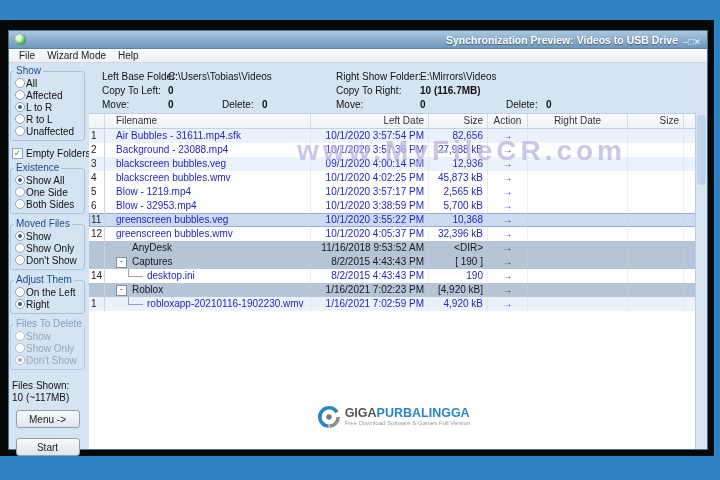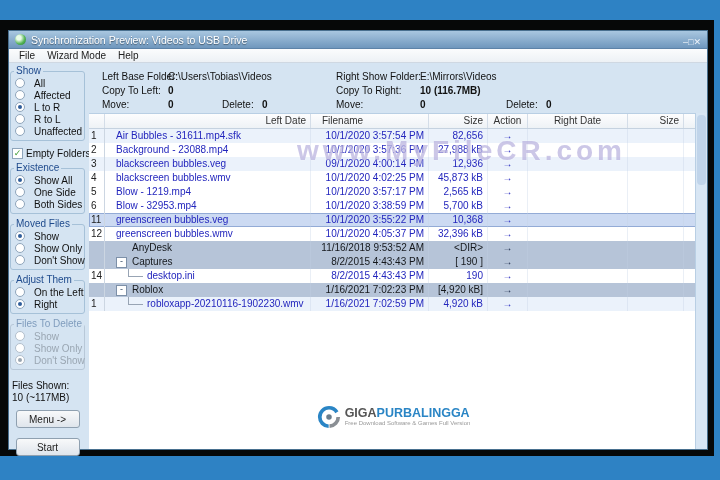--- a/index.html
+++ b/index.html
@@ -7,37 +7,37 @@
          font-family:"Liberation Sans","DejaVu Sans",sans-serif;-webkit-font-smoothing:antialiased;}
   .desktop{position:absolute;left:0;top:20px;width:714px;height:436px;background:#060808;}
   .window{position:absolute;left:8px;top:30px;width:700px;height:420px;background:#d5e4f2;
           border:1px solid #49708f;box-sizing:border-box;}
   
   .titlebar{position:absolute;left:0;top:0;right:0;height:18px;
             background:linear-gradient(#a9c7e0,#6f97bd);display:flex;align-items:center;
             padding:0 6px;gap:5px;box-sizing:border-box;border-bottom:1px solid #5d83a8;}
   .app-icon{width:11px;height:11px;border-radius:50%;flex:none;
             background:radial-gradient(circle at 35% 35%,#eafbe8 22%,#57b657 58%,#1e7e2e 95%);}
-  .title{color:#fff;font-size:10.5px;font-weight:normal;text-shadow:0 1px 1px rgba(0,0,0,.45);
-         flex:1;white-space:nowrap;overflow:hidden;}
+  .title{color:#fff;font-size:10.5px;font-weight:bold;text-shadow:0 1px 1px rgba(0,0,0,.45);
+         flex:1;white-space:nowrap;overflow:hidden;text-align:right;}
   .wbtn{color:#edf3fa;font-size:9px;width:15px;text-align:center;line-height:14px;}
   
   .menubar{position:absolute;left:0;top:18px;right:0;height:14px;
            background:linear-gradient(#fbfcfd,#edf1f5);border-bottom:1px solid #cfd8e2;
            display:flex;padding-left:4px;font-size:10px;color:#222;box-sizing:border-box;}
   .mitem{padding:0 6px;line-height:13px;}
   
   .content{position:absolute;left:0;top:32px;right:0;bottom:0;display:flex;}
   .sidebar{width:80px;flex:none;background:#d5e4f2;padding:8px 3px 2px 0;box-sizing:border-box;
            font-size:10px;color:#111;}
   .group{border:1px solid #a6c1d8;border-radius:3px;margin:0 1px 10px 1px;
          padding:5px 2px 3px 4px;position:relative;}
   .gtitle{position:absolute;top:-6px;left:3px;background:#d5e4f2;padding:0 2px;
           color:#1e4a8c;font-size:10px;line-height:10px;white-space:nowrap;}
-  .opt{display:flex;align-items:center;gap:9px;height:12px;white-space:nowrap;}
+  .opt{display:flex;align-items:center;gap:1px;height:12px;white-space:nowrap;}
   .radio{width:8px;height:8px;border-radius:50%;border:1px solid #8fa5bb;background:#fff;
          position:relative;flex:none;}
   .radio.on::after{content:'';position:absolute;inset:2px;border-radius:50%;background:#2f5d9a;}
   .group.disabled{border-color:#b8c8d8;}
   .group.disabled .gtitle{color:#7f9cbd;}
   .group.disabled .optlabel{color:#9aa6b2;}
   .group.disabled .radio{border-color:#b2bfcc;}
   .group.disabled .radio.on::after{background:#9aa6b2;}
   .chkrow{display:flex;align-items:center;gap:3px;margin:-3px 0 9px 3px;white-space:nowrap;}
   .check{width:9px;height:9px;border:1px solid #8fa5bb;background:#fff;font-size:9px;
@@ -232,22 +232,22 @@
             </div>
             <div class="srow">
               <span class="sl w82">Move:</span><span class="sl b w86">0</span><span class="sl w40">Delete:</span><span class="b">0</span>
             </div>
           </div>
         </div>
 
         <div class="tablewrap">
           <div class="thead" id="thead">
               <div class="hcell c-num"></div>
+              <div class="hcell c-name">Filename</div>
               <div class="hcell c-ldate">Left Date</div>
-              <div class="hcell c-name">Filename</div>
               <div class="hcell c-size">Size</div>
               <div class="hcell c-act">Action</div>
               <div class="hcell c-rdate">Right Date</div>
               <div class="hcell c-size2">Size</div>
               <div class="hcell c-fill"></div>
             </div>
           <div id="tbody">
               <div class="trow k-file shade">
                 <div class="cell c-num">1</div>
                 <div class="cell c-name">

